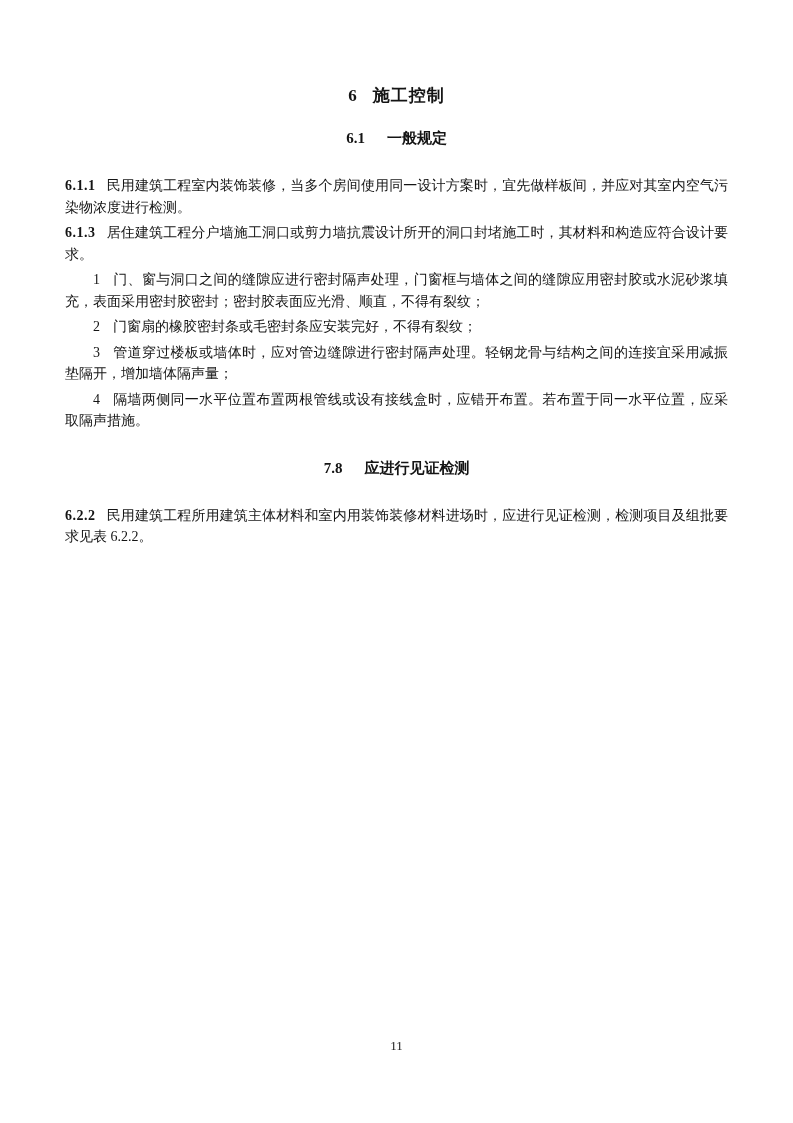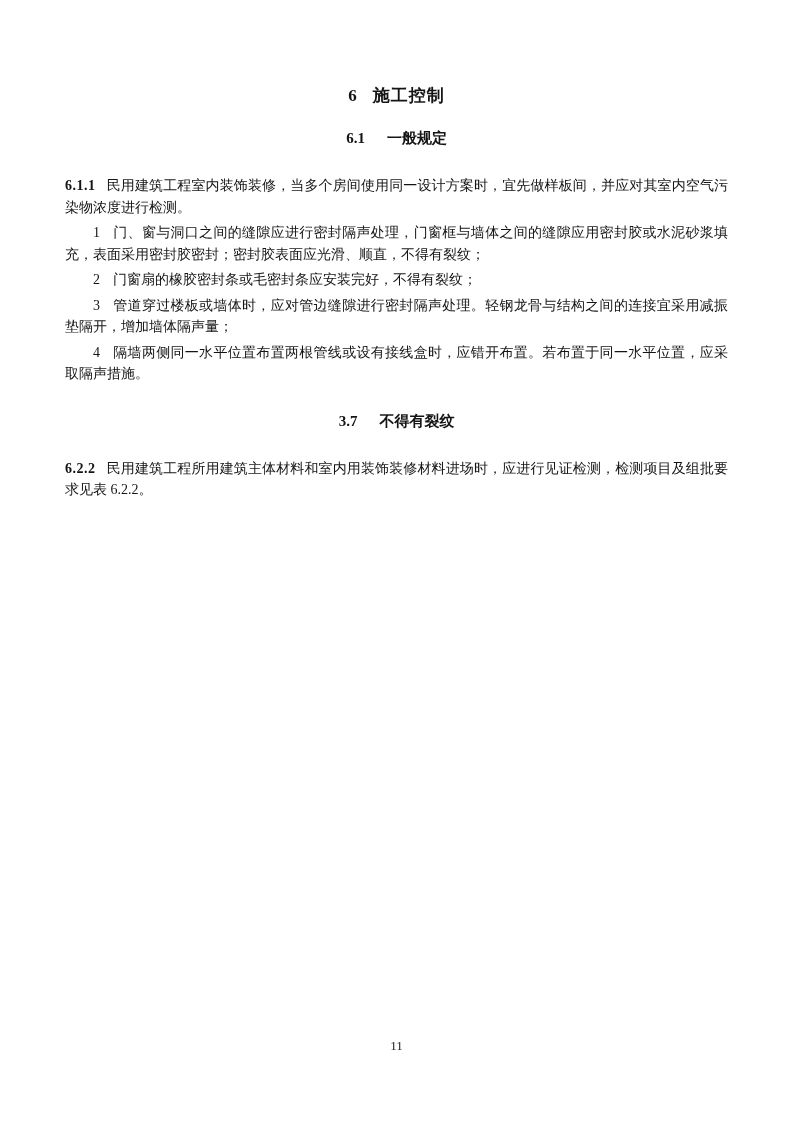--- a/index.html
+++ b/index.html
@@ -75,39 +75,42 @@
 
     <h2 class="section">
       <span class="sec-no">6.1</span><span>一般规定</span>
     </h2>
 
     <p class="clause">
       <span class="clause-no">6.1.1</span><span>民用建筑工程室内装饰装修，当多个房间使用同一设计方案时，宜先做样板间，并应对其室内空气污染物浓度进行检测。</span>
     </p>
 
 
+    <p class="clause">
+      <span class="clause-no">6.1.3</span><span>居住建筑工程分户墙施工洞口或剪力墙抗震设计所开的洞口封堵施工时，其材料和构造应符合设计要求。</span>
+    </p>
 
     <p class="item">
       <span class="item-no">1</span><span>门、窗与洞口之间的缝隙应进行密封隔声处理，门窗框与墙体之间的缝隙应用密封胶或水泥砂浆填充，表面采用密封胶密封；密封胶表面应光滑、顺直，不得有裂纹；</span>
     </p>
 
     <p class="item">
       <span class="item-no">2</span><span>门窗扇的橡胶密封条或毛密封条应安装完好，不得有裂纹；</span>
     </p>
 
     <p class="item">
       <span class="item-no">3</span><span>管道穿过楼板或墙体时，应对管边缝隙进行密封隔声处理。轻钢龙骨与结构之间的连接宜采用减振垫隔开，增加墙体隔声量；</span>
     </p>
 
     <p class="item">
       <span class="item-no">4</span><span>隔墙两侧同一水平位置布置两根管线或设有接线盒时，应错开布置。若布置于同一水平位置，应采取隔声措施。</span>
     </p>
 
     <h2 class="section section-2">
-      <span class="sec-no">3.7</span><span>不得有裂纹</span>
+      <span class="sec-no">7.8</span><span>应进行见证检测</span>
     </h2>
 
 
     <p class="clause">
       <span class="clause-no">6.2.2</span><span>民用建筑工程所用建筑主体材料和室内用装饰装修材料进场时，应进行见证检测，检测项目及组批要求见表 6.2.2。</span>
     </p>
 
   </div>
 
   <div class="pagenum">11</div>

